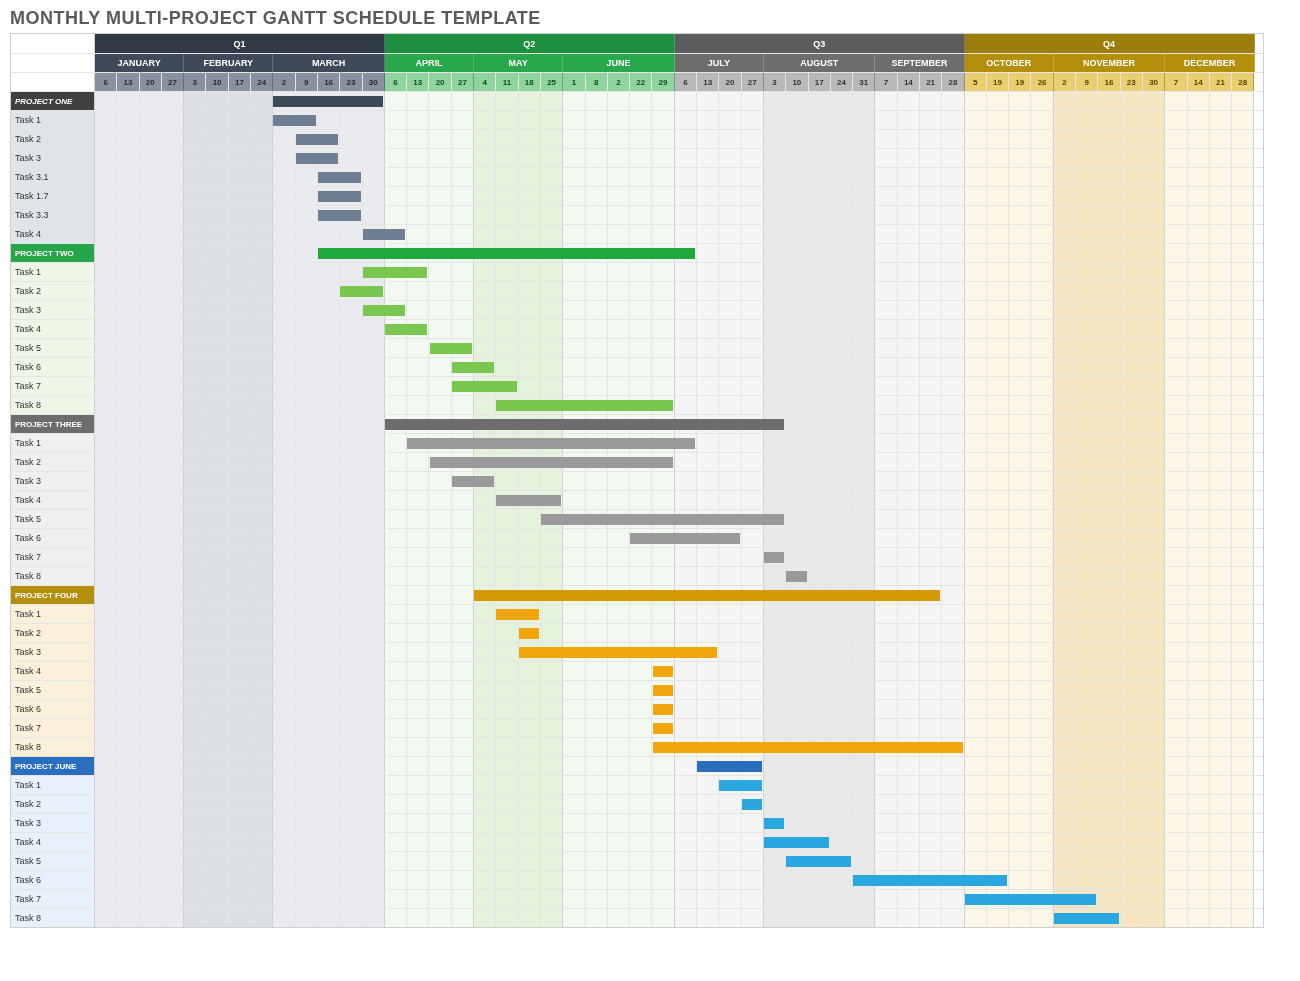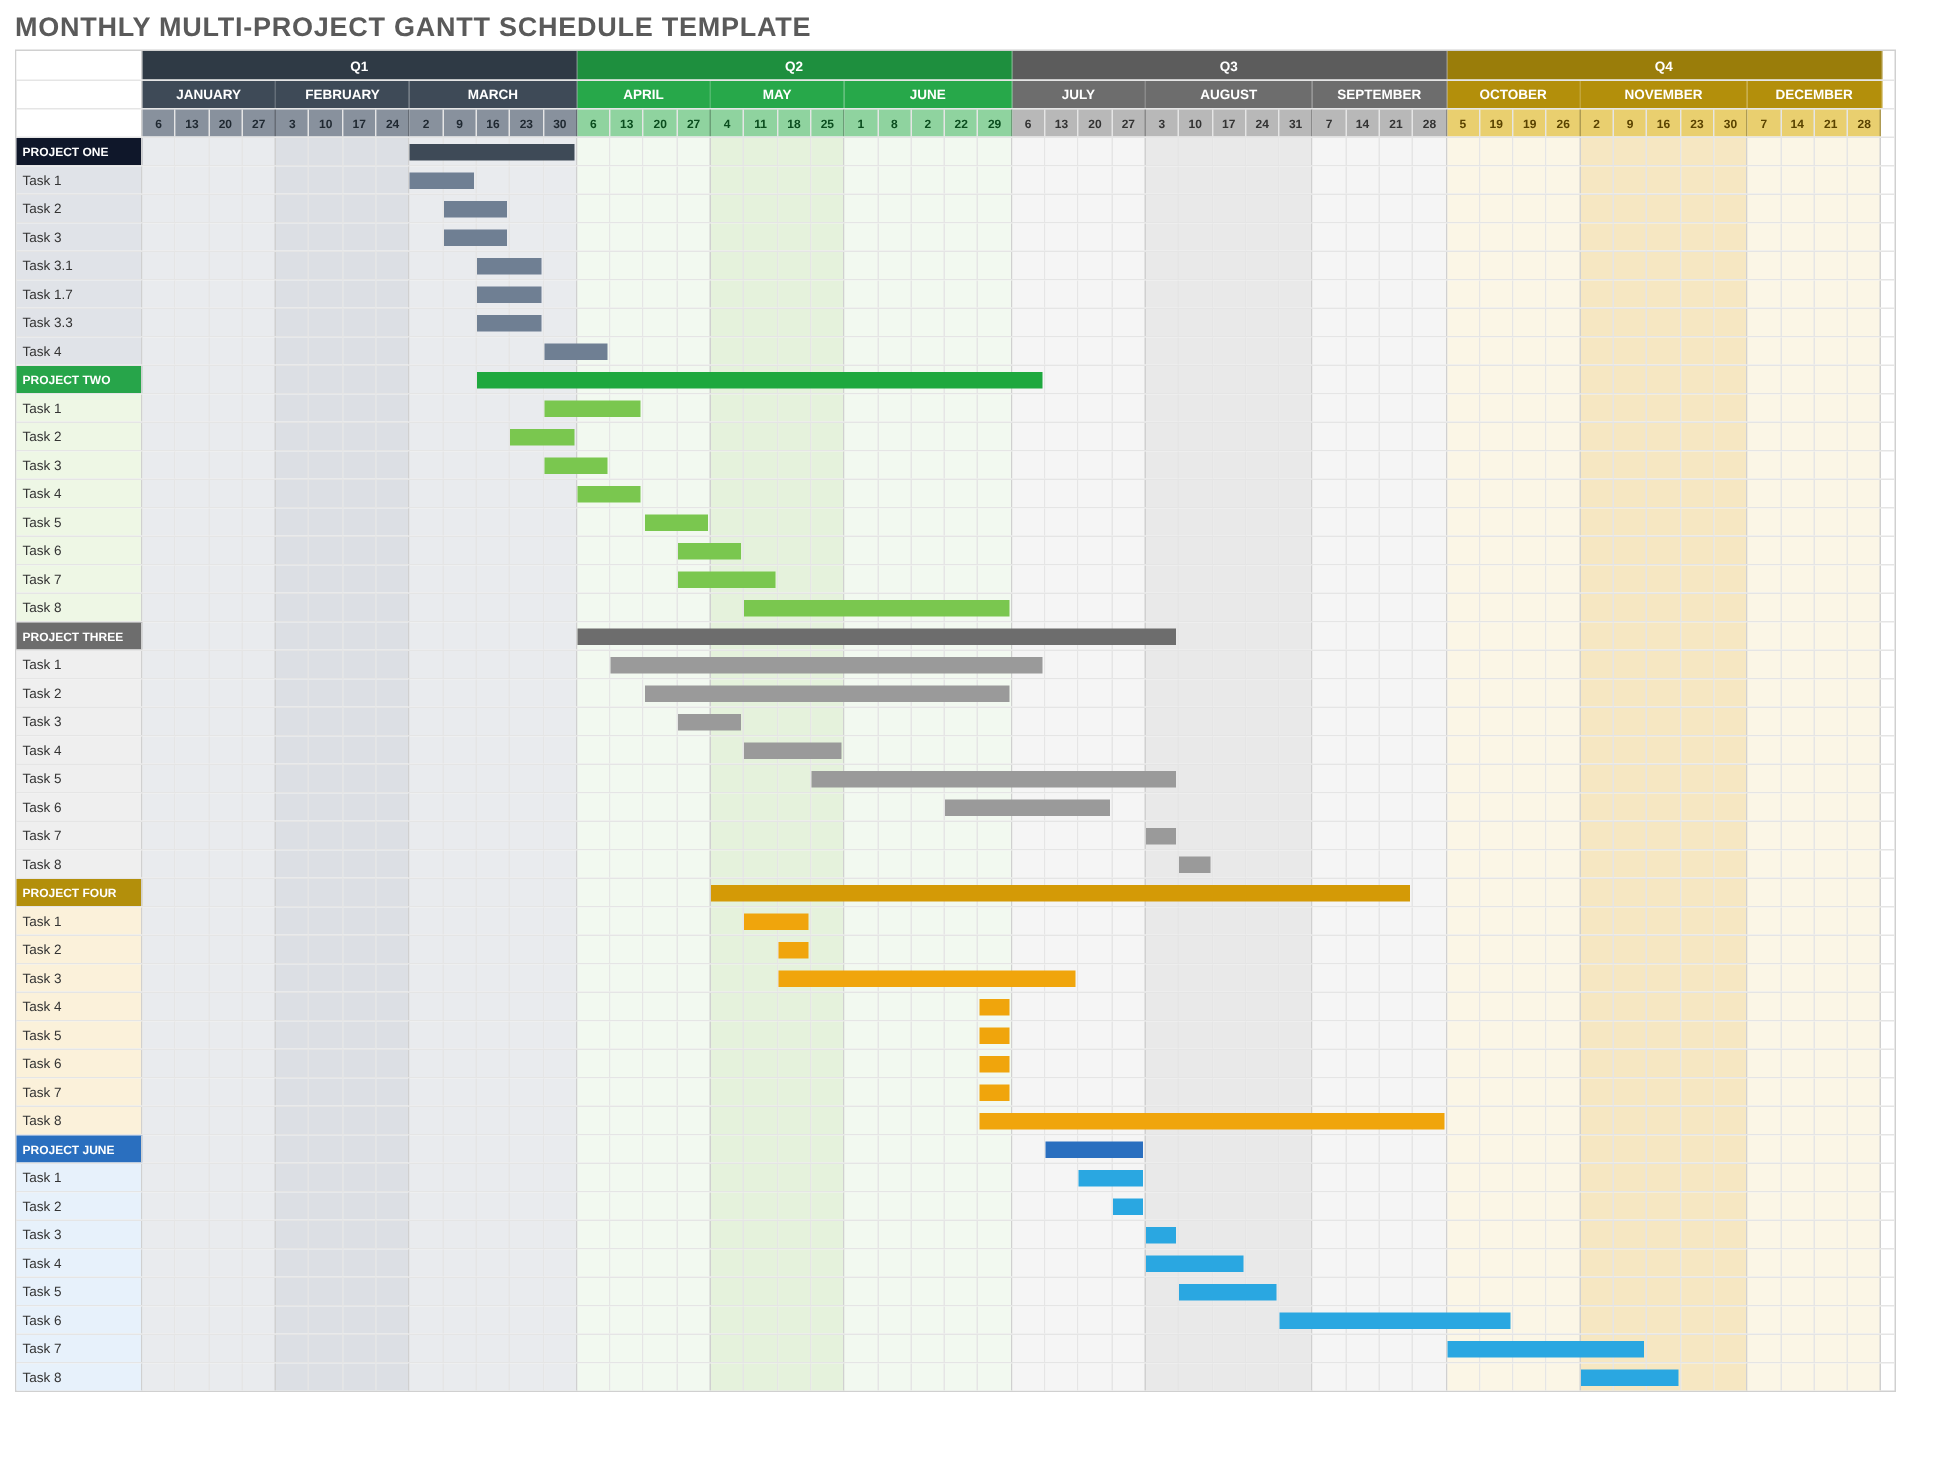--- a/index.html
+++ b/index.html
@@ -164,21 +164,21 @@
         <div class="seg" style="background: rgb(233, 207, 111); color: rgb(90, 67, 0);">16</div>
         <div class="seg" style="background: rgb(233, 207, 111); color: rgb(90, 67, 0);">23</div>
         <div class="seg" style="background: rgb(233, 207, 111); color: rgb(90, 67, 0); border-right: 1px solid rgba(0, 0, 0, 0.25);">30</div>
         <div class="seg" style="background: rgb(233, 207, 111); color: rgb(90, 67, 0);">7</div>
         <div class="seg" style="background: rgb(233, 207, 111); color: rgb(90, 67, 0);">14</div>
         <div class="seg" style="background: rgb(233, 207, 111); color: rgb(90, 67, 0);">21</div>
         <div class="seg" style="background: rgb(233, 207, 111); color: rgb(90, 67, 0); border-right: 1px solid rgba(0, 0, 0, 0.25);">28</div>
       </div>
     </div>
     <div class="row ">
-      <div class="label proj-label" style="background: #0f172a;">PROJECT ONE</div>
+      <div class="label proj-label" style="background: #404040; font-style: italic;">PROJECT ONE</div>
       <div class="grid">
         <div class="cell" style="background: rgb(233, 235, 238);"></div>
         <div class="cell" style="background: rgb(233, 235, 238);"></div>
         <div class="cell" style="background: rgb(233, 235, 238);"></div>
         <div class="cell month-end" style="background: rgb(233, 235, 238);"></div>
         <div class="cell" style="background: rgb(220, 223, 228);"></div>
         <div class="cell" style="background: rgb(220, 223, 228);"></div>
         <div class="cell" style="background: rgb(220, 223, 228);"></div>
         <div class="cell month-end" style="background: rgb(220, 223, 228);"></div>
         <div class="cell" style="background: rgb(233, 235, 238);"></div>

